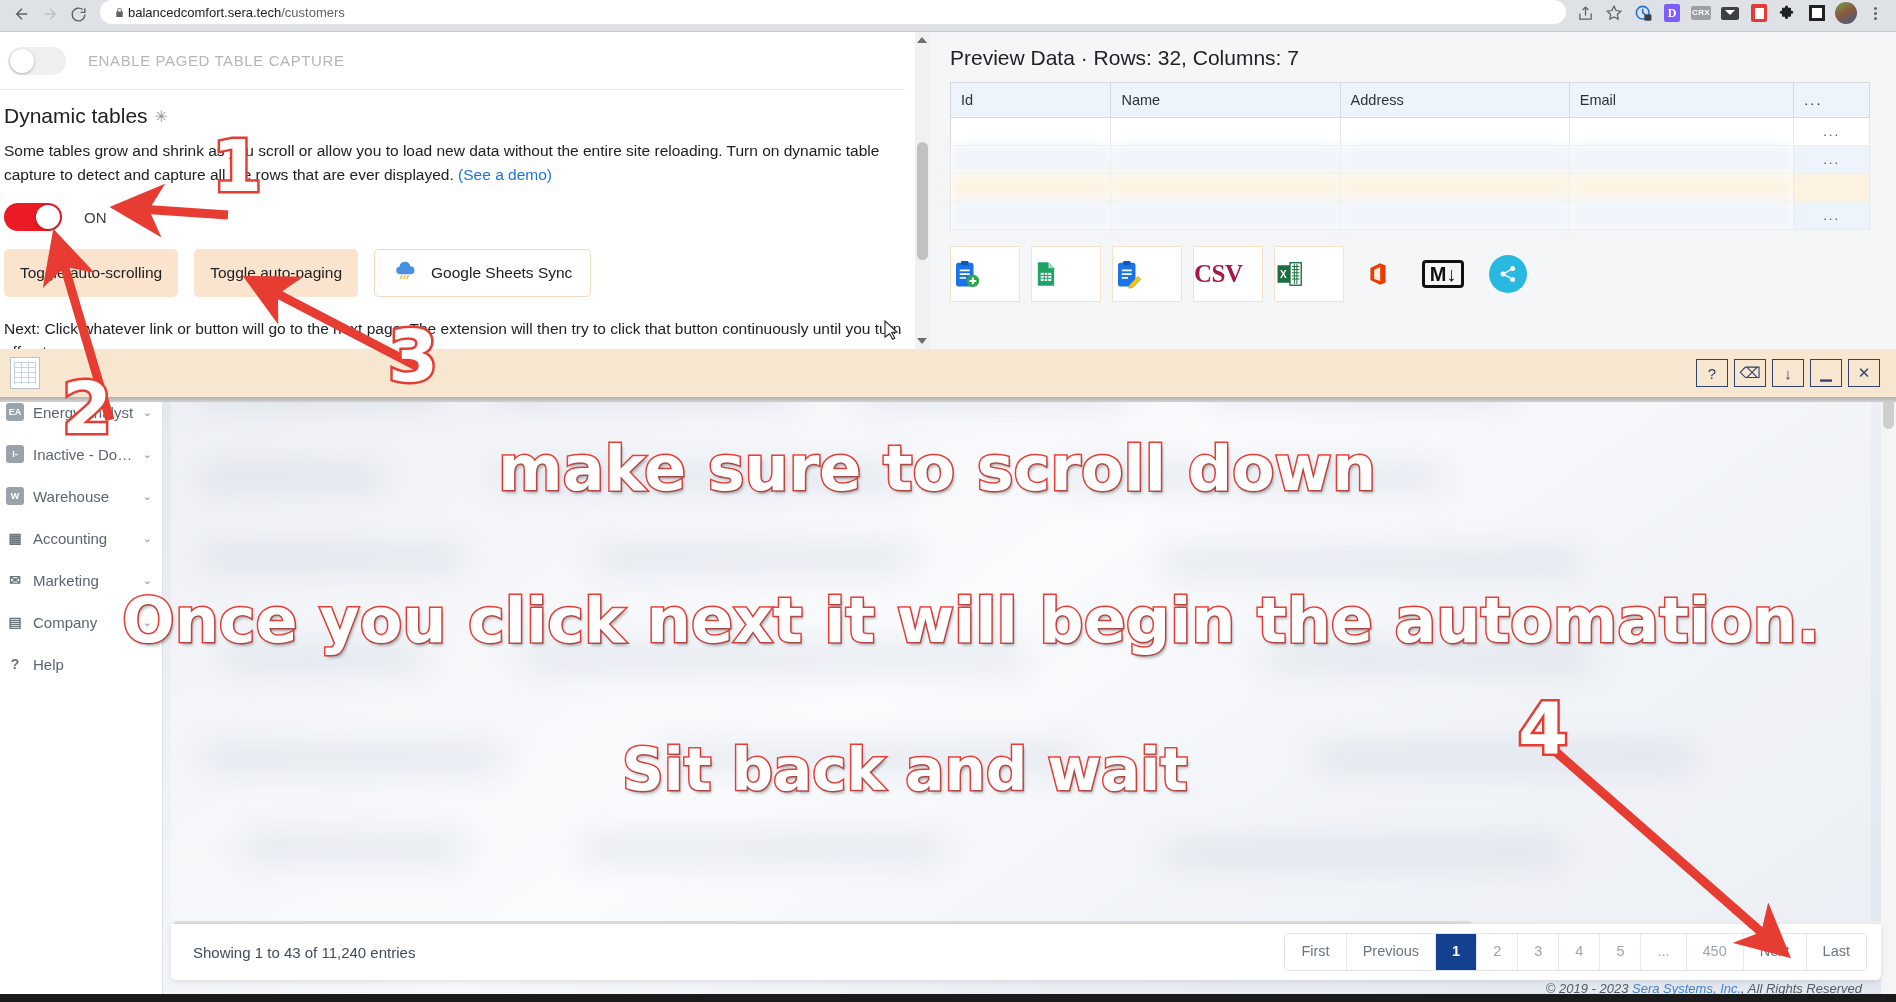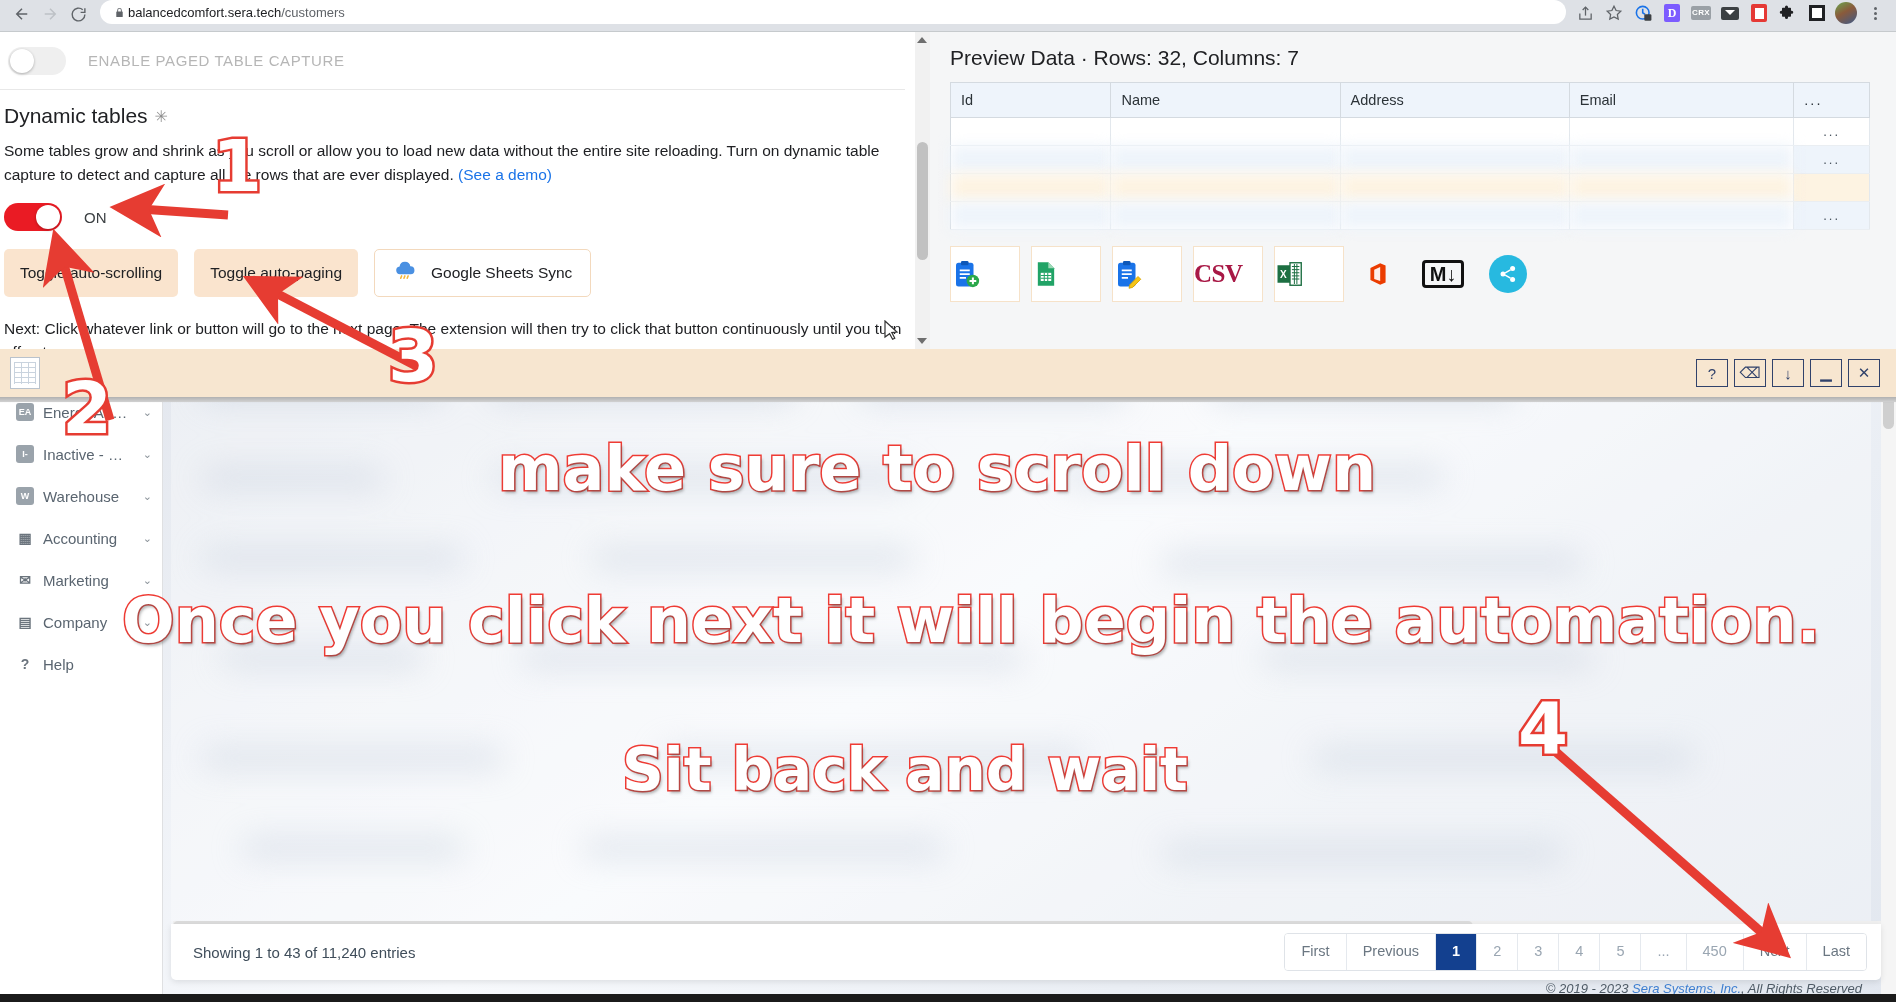--- a/index.html
+++ b/index.html
@@ -135,21 +135,21 @@
   
   .page-bg { position: absolute; left:0; top: 349px; width: 1896px; height: 653px; background:#fff; }
 
   
   .sidebar {
     position: absolute; left: 0; top: 349px; width: 163px; height: 653px;
     background: #fff; border-right: 1px solid #dfe0e2; padding-top: 0;
   }
   .side-item {
     display: flex; align-items: center; height: 42px; padding: 0 10px 0 6px;
-    font-size: 15px; color: #5a6570; gap: 9px; margin-left: 10px;
+    font-size: 15px; color: #5a6570; gap: 9px;
   }
   .side-item.hl { background: #eceef0; }
   .side-ico {
     width: 18px; height: 18px; flex: none; display:flex; align-items:center;
     justify-content:center; font-size: 9px; color:#fff; background:#9aa3ab;
     border-radius: 3px; font-weight: bold;
   }
   .side-ico.plain { background: transparent; color: #6b747d; font-size: 14px; }
   .side-label { flex: 1 1 auto; white-space: nowrap; overflow: hidden; text-overflow: ellipsis; }
   .chev { font-size: 11px; color: #8a9299; flex: none; }

